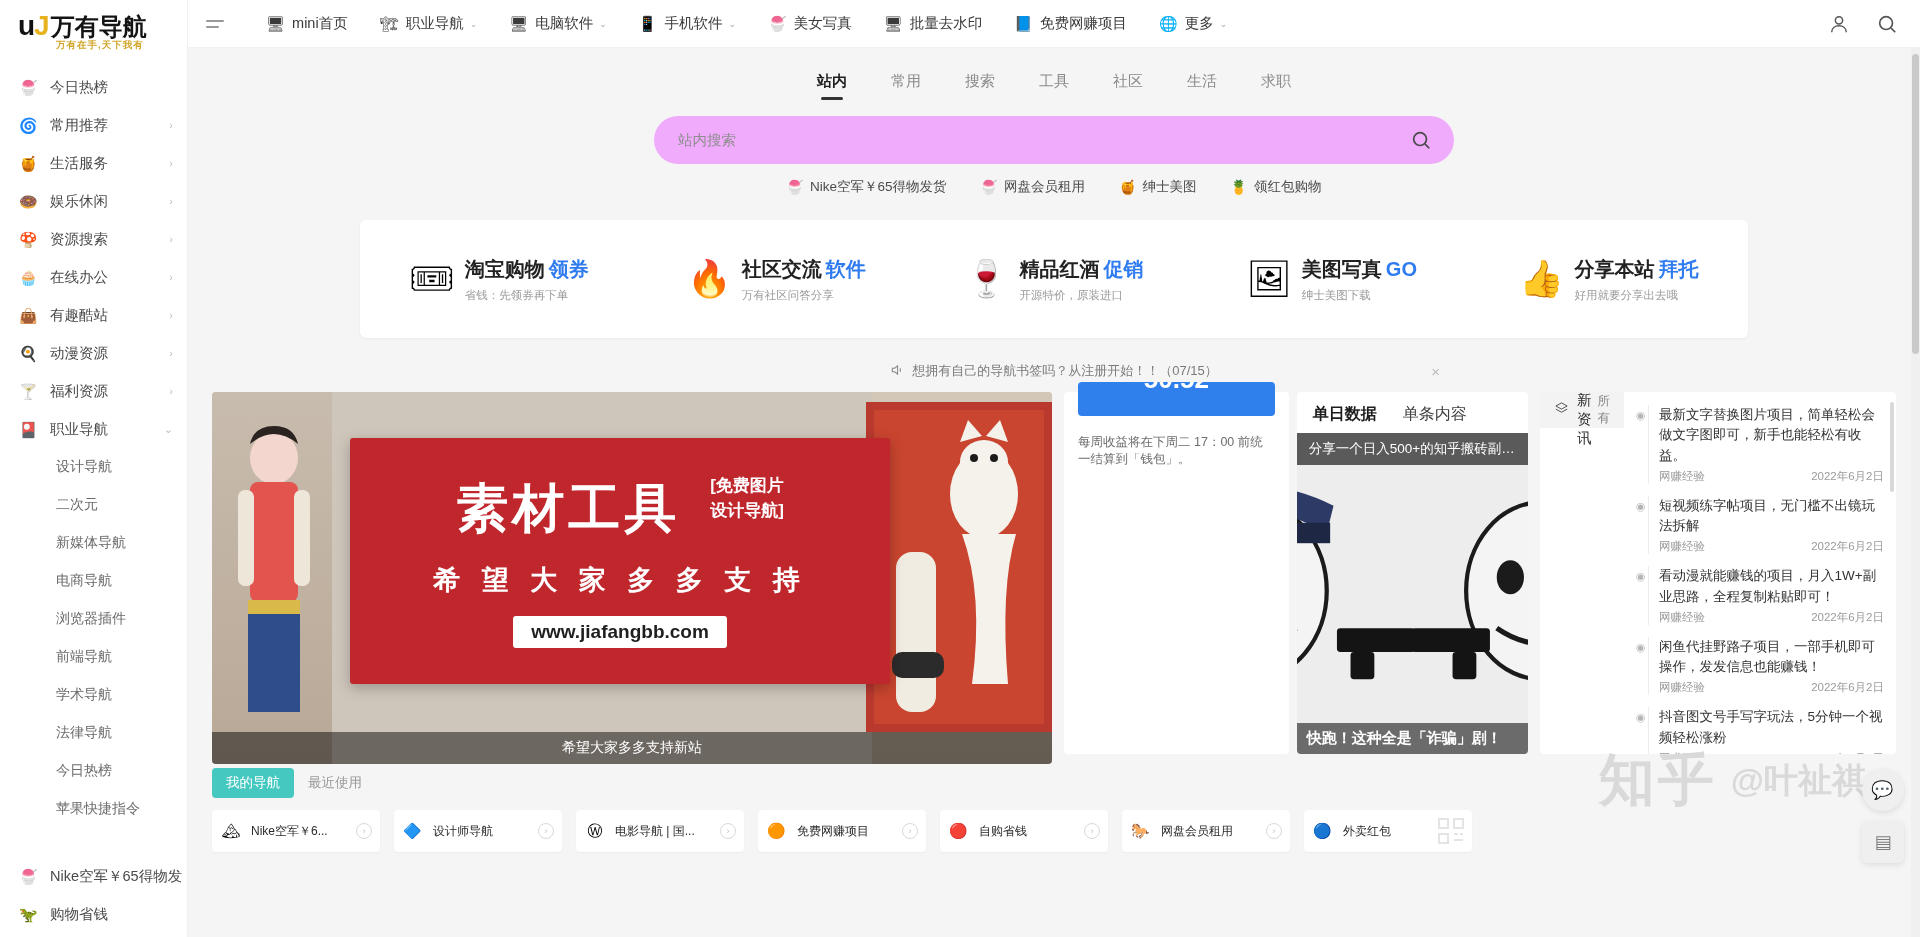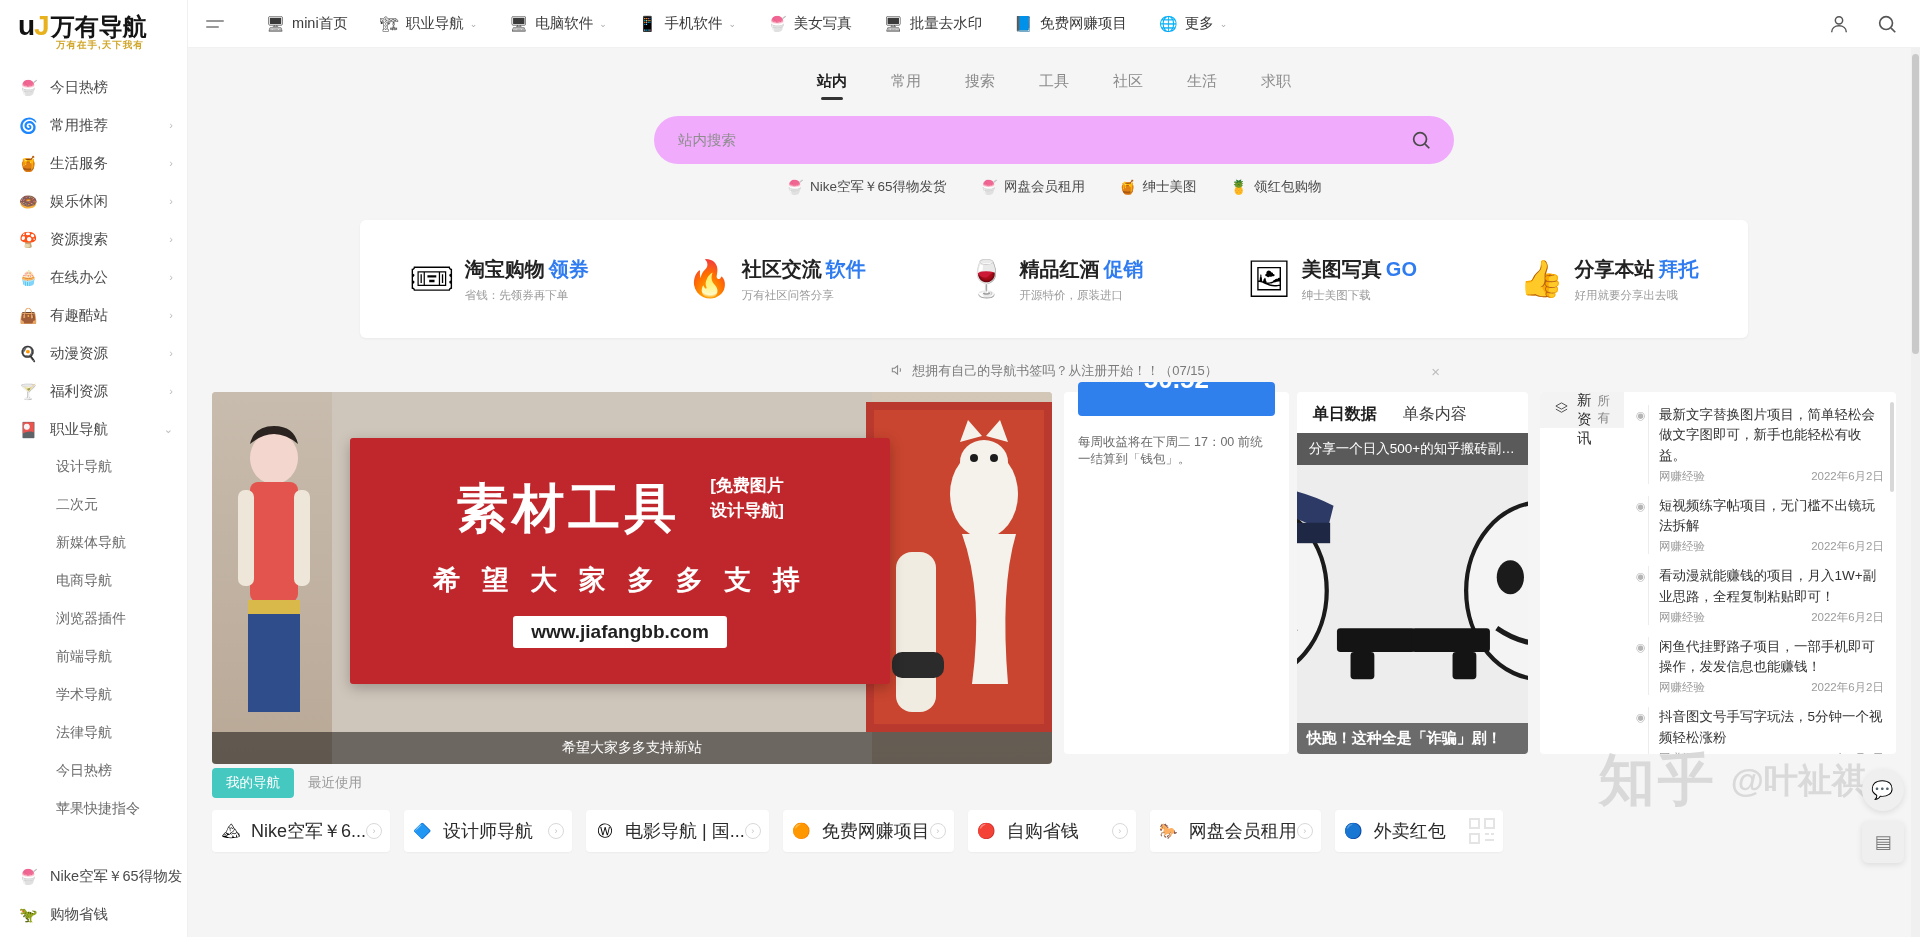--- a/index.html
+++ b/index.html
@@ -192,21 +192,21 @@
   .bm-tabs { display: flex; gap: 0; }
   .bm-tab { font-size: 13.5px; padding: 6px 14px; border-radius: 4px; cursor: pointer;
             color: #9a9a9a; }
   .bm-tab.active { background: #45c8c0; color: #fff; }
   .bm-row { display: flex; gap: 14px; margin-top: 12px; }
   .bm-card { flex: 0 0 168px; height: 42px; background: #fff; border-radius: 4px;
              display: flex; align-items: center; padding: 0 8px; cursor: pointer;
              box-shadow: 0 1px 2px rgba(0,0,0,.04); }
   .bm-ico { width: 22px; height: 22px; flex: 0 0 22px; margin-right: 9px; font-size: 15px;
             display: flex; align-items: center; justify-content: center; }
-  .bm-lbl { font-size: 18px; color: #2b2b2b; flex: 1 1 auto; white-space: nowrap;
+  .bm-lbl { font-size: 12px; color: #2b2b2b; flex: 1 1 auto; white-space: nowrap;
             overflow: hidden; text-overflow: ellipsis; }
   .bm-go { flex: 0 0 16px; width: 16px; height: 16px; border: 1px solid #d9d9d9;
            border-radius: 50%; color: #c3c3c3; font-size: 9px; display: flex;
            align-items: center; justify-content: center; }
   .bm-qr { flex: 0 0 26px; height: 26px; margin-left: 4px; opacity: .35; }
 
   
   .floats { position: absolute; right: 16px; bottom: 74px; display: flex; flex-direction: column;
             gap: 10px; z-index: 30; }
   .float-btn { width: 42px; height: 42px; border-radius: 50%; background: #efefef;

